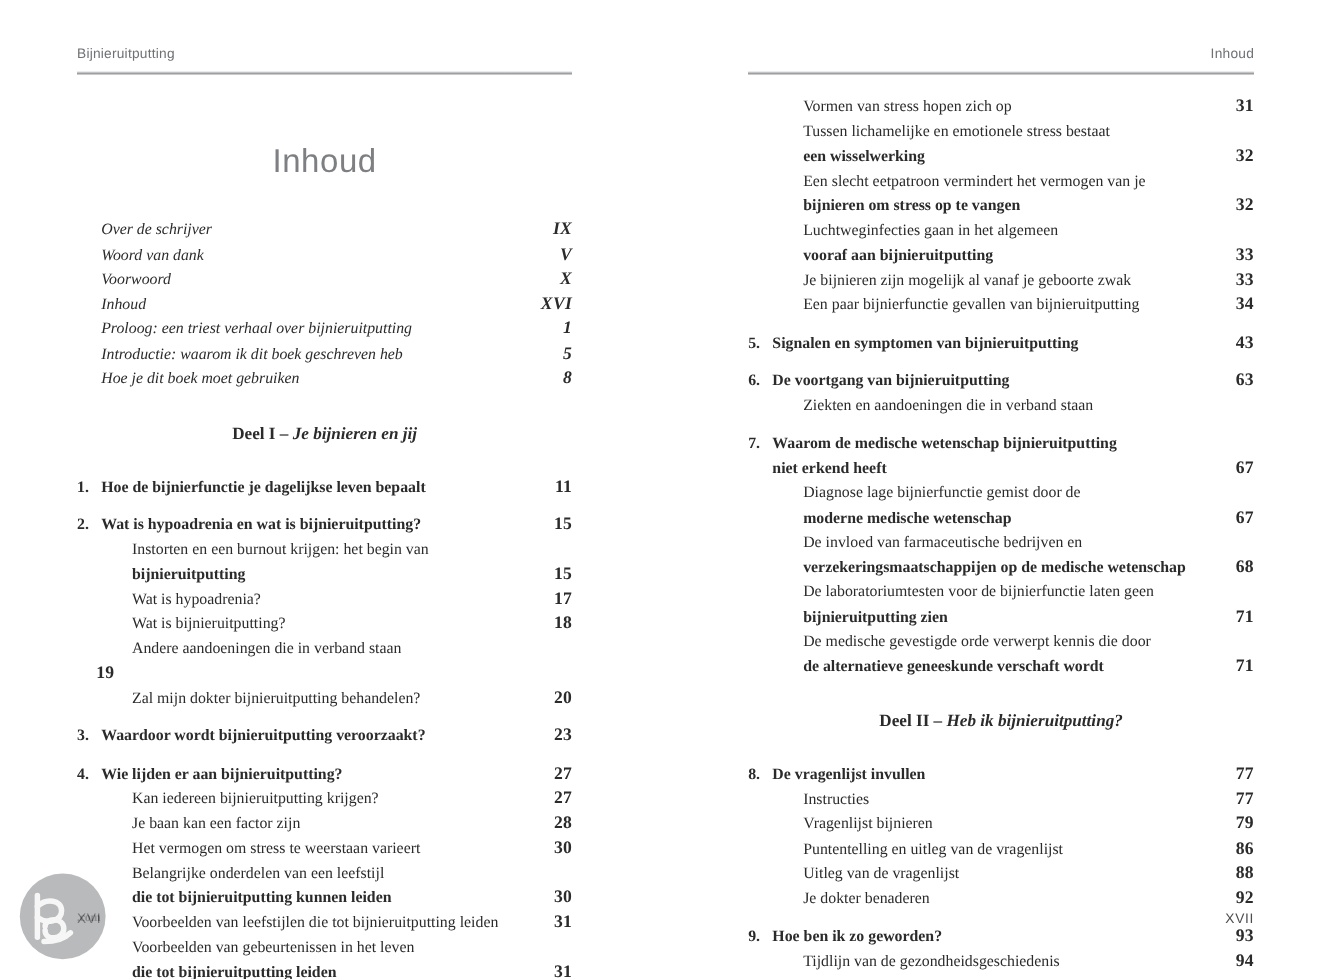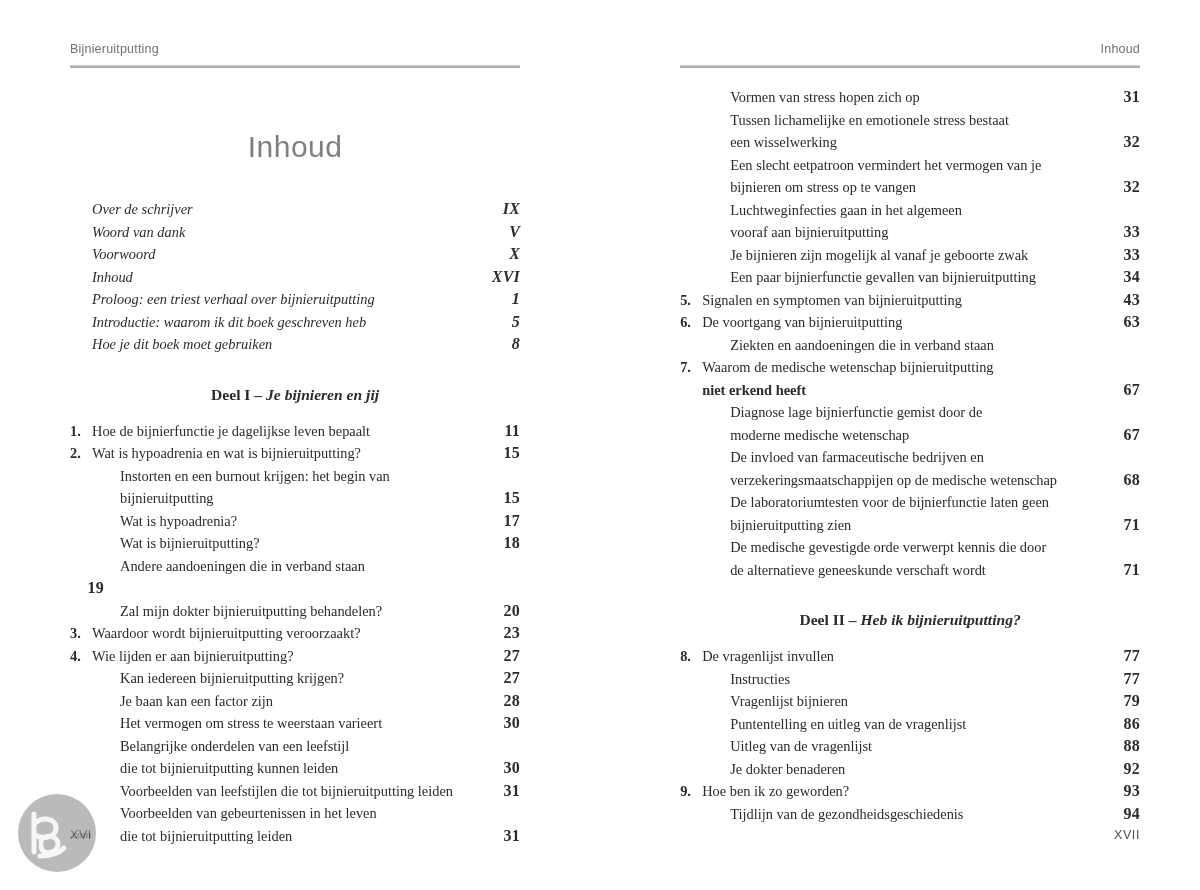--- a/index.html
+++ b/index.html
@@ -91,24 +91,24 @@
     font-size: 16px;
     letter-spacing: .3px;
     font-weight: bold;
   }
 
   
   .front .row          { font-style: italic; }
   .front .row .title-col { padding-left: 0; }
 
   .chapter             { font-weight: bold; }
-  .chapter .title-col  { font-weight: normal; }
+  .chapter .title-col  { font-weight: bold; margin-top: 12px; }
   .sub .title-col      { padding-left: 50px; }
   .sub .num-col        { width: 0; flex: 0 0 0; }
-  .cont .title-col     { padding-left: 50px; }
+  .cont .title-col     { padding-left: 50px; font-weight: bold; }
   .cont .num-col       { width: 0; flex: 0 0 0; }
   .chapter-cont .title-col { padding-left: 22px; font-weight: bold; }
   .chapter-cont .num-col   { width: 0; flex: 0 0 0; }
 
   .part-title {
     text-align: center;
     font-weight: bold;
     font-size: 15.6px;
     margin: 30px 0 16px 0;
   }

